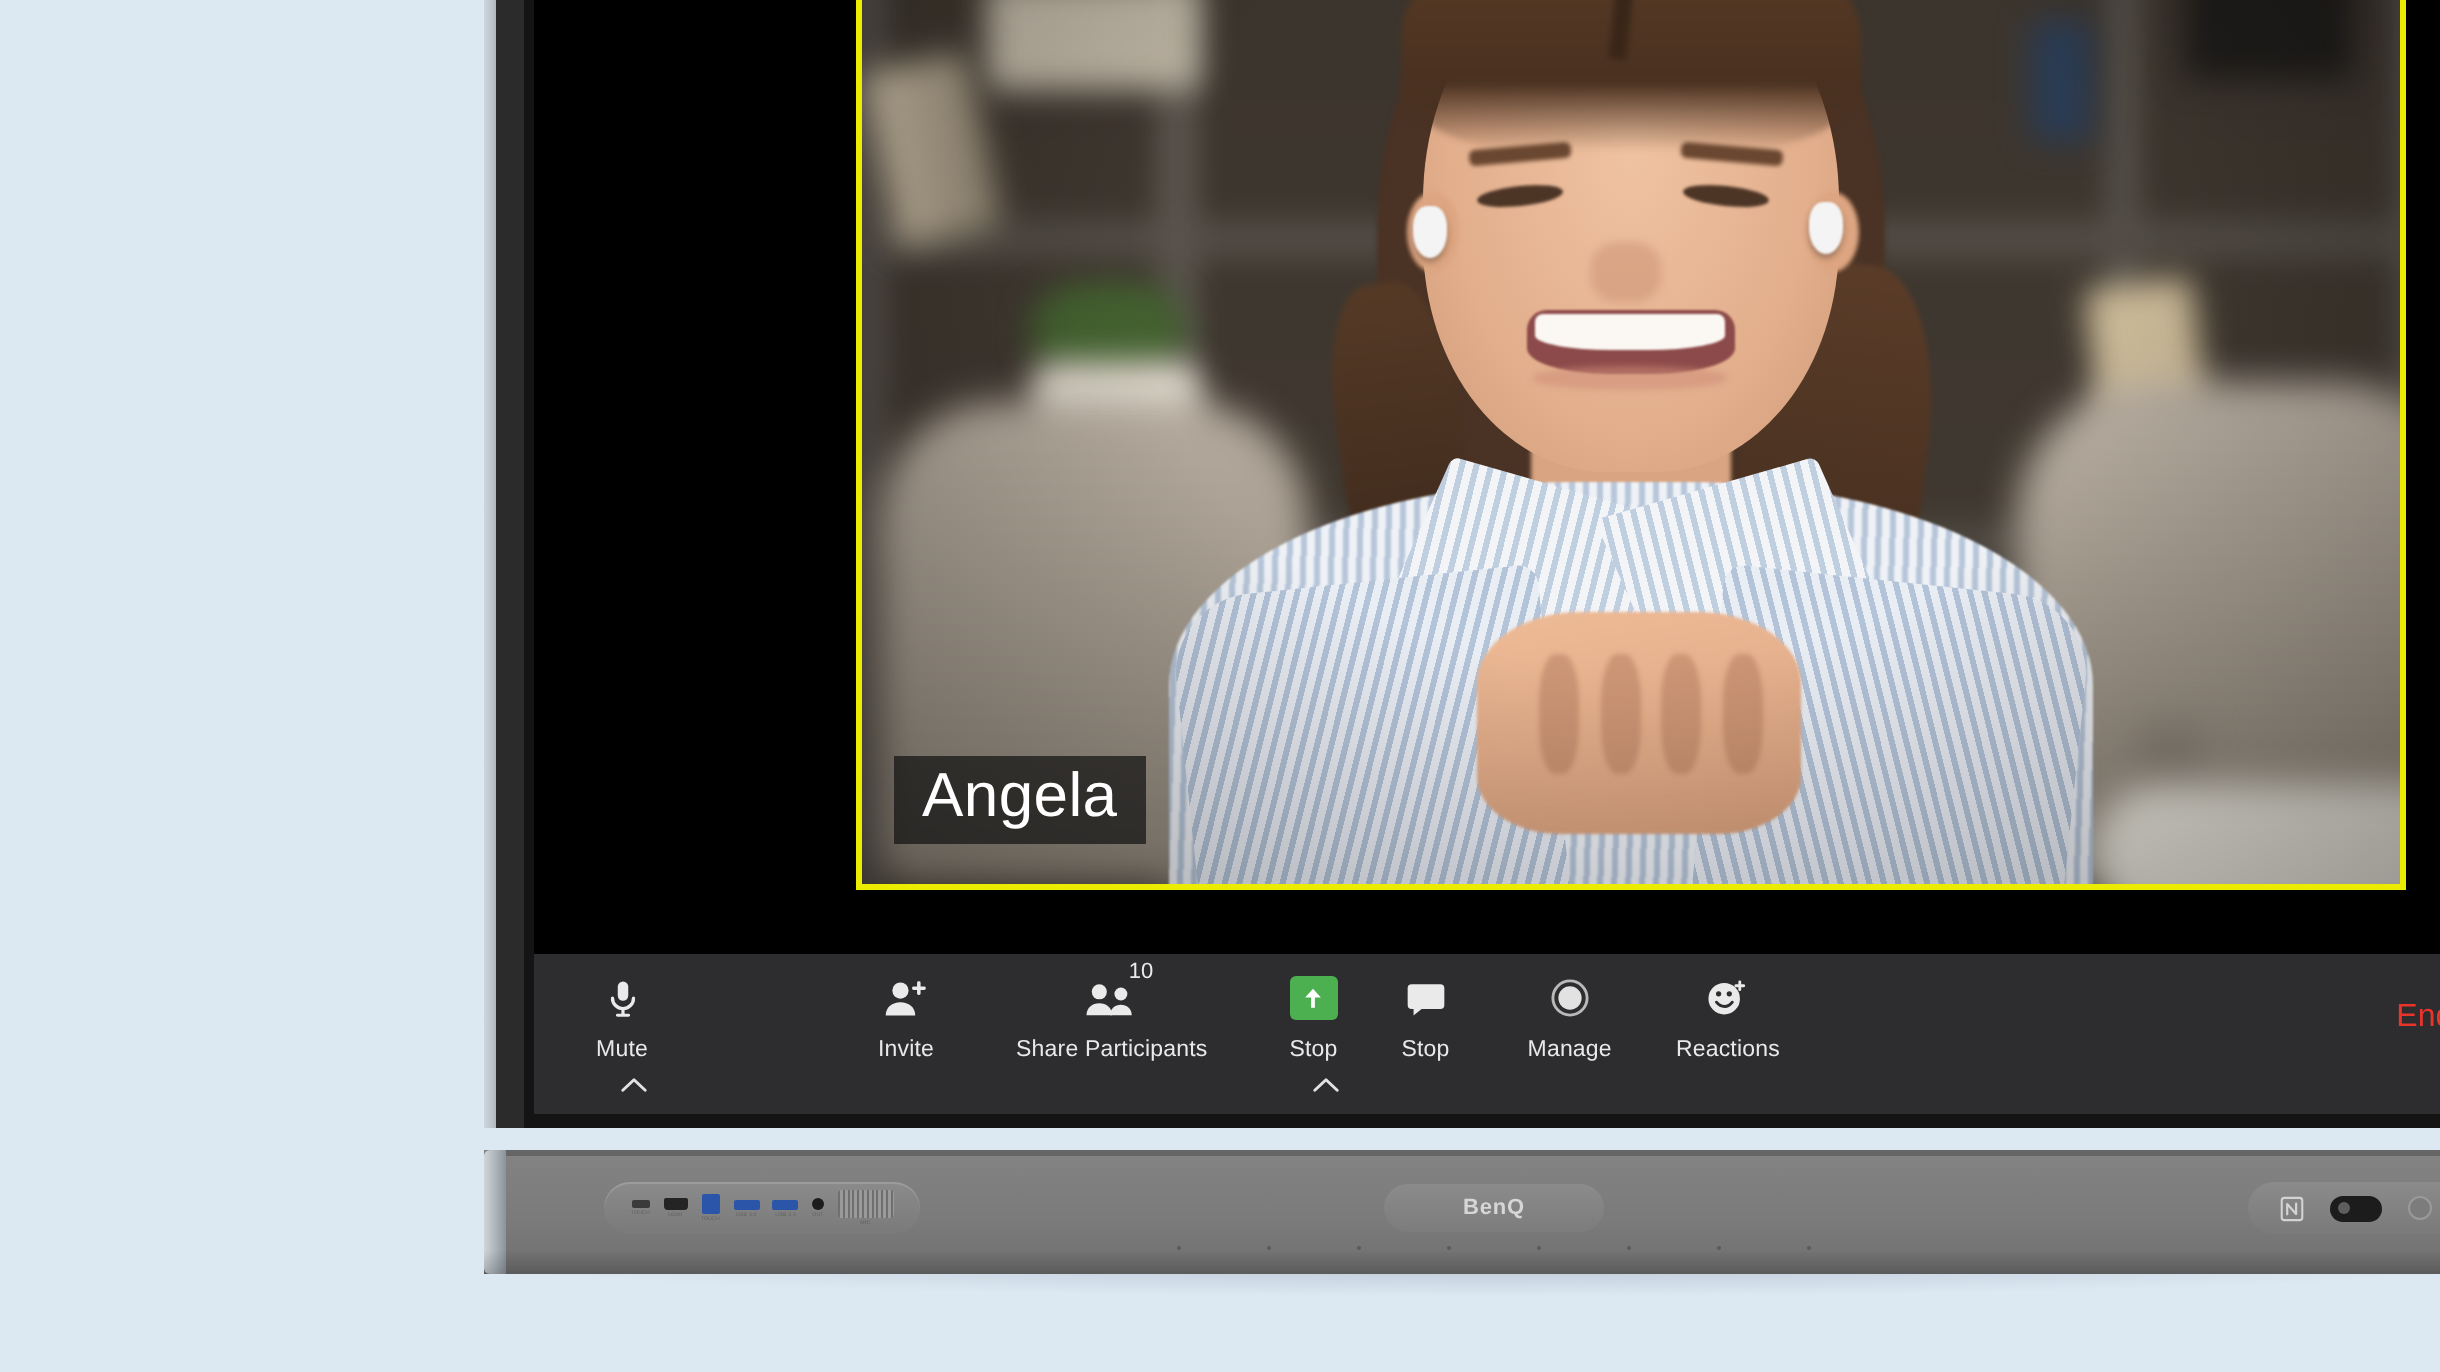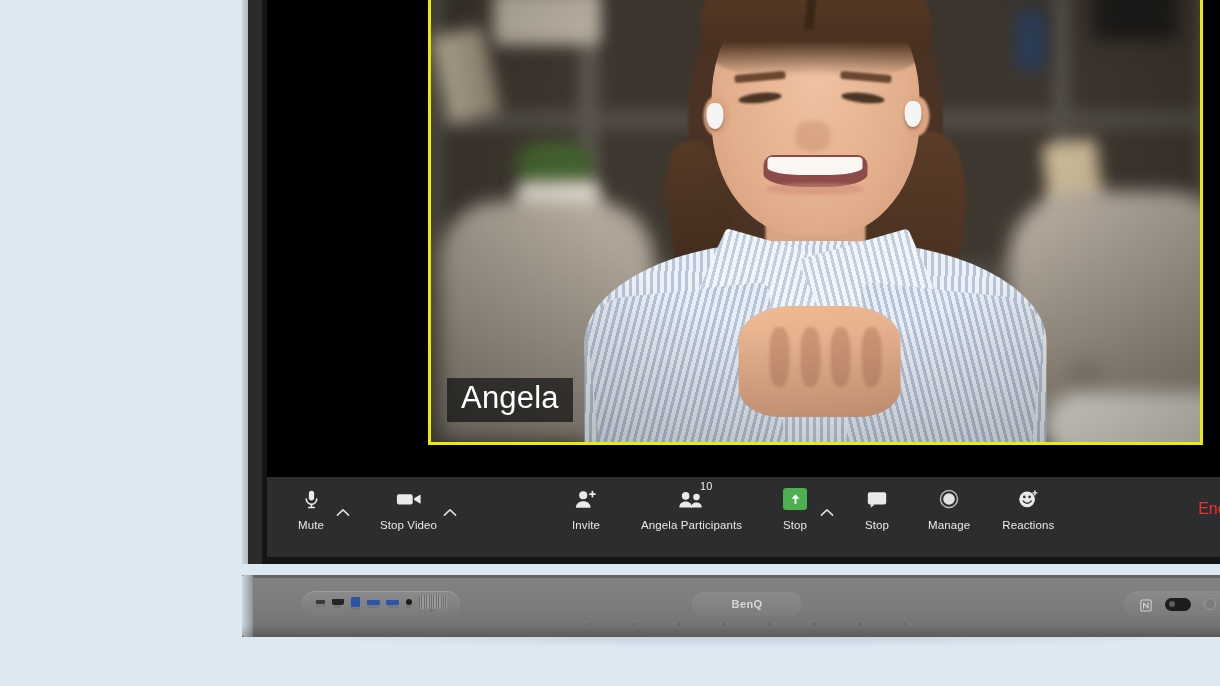--- a/index.html
+++ b/index.html
@@ -172,21 +172,21 @@
   .tb-label { color: #e9e9ea; font-size: 11.5px; white-space: nowrap; letter-spacing: .1px; }
   .tb-caret { display: flex; align-items: flex-start; padding-top: 7px; padding-left: 2px; padding-right: 10px; }
   .tb-badge {
     position: absolute; top: -6px; left: 22px;
     color: #e9e9ea; font-size: 11px;
   }
   .share-box {
     width: 24px; height: 22px; background: #4caf50; border-radius: 3px;
     display: flex; align-items: center; justify-content: center;
   }
-  .tb-group { display: flex; align-items: center; }
+  .tb-group { display: flex; align-items: flex-end; flex-direction: column; }
 
   
   #chassis {
     position: absolute; left: 242px; top: 575px;
     width: 1010px; height: 62px;
     background: linear-gradient(180deg,#838383 0%,#7b7b7b 55%,#6f6f6f 100%);
   }
   #chassis-left-cap {
     position: absolute; left: 0px; top: 0px; width: 11px; height: 62px;
     background: linear-gradient(90deg,#cfd6dc,#a8b0b6 60%,#8b9299);
@@ -343,36 +343,20 @@
                 </span>
                 <span class="tb-label">Mute</span>
               </div>
               <span class="tb-caret">
                 <svg viewBox="0 0 16 10" width="14" height="9">
                     <path d="M1.6 8 L8 2 L14.4 8" fill="none" stroke="#e2e2e2" stroke-width="1.7" stroke-linecap="round" stroke-linejoin="round"></path>
                   </svg>
               </span>
             </div>
 
-            <div class="tb-group" style="margin-left:16px">
-              <div class="tb-item">
-                <span class="tb-icon">
-                  <svg viewBox="0 0 28 16" width="26" height="16">
-                    <rect x="1" y="3" width="17" height="11" rx="2.2" fill="#eaeaea"></rect>
-                    <path d="M19.5 7.2 L26.5 3.2 V13 L19.5 9 Z" fill="#eaeaea"></path>
-                  </svg>
-                </span>
-                <span class="tb-label">Stop Video</span>
-              </div>
-              <span class="tb-caret">
-                <svg viewBox="0 0 16 10" width="14" height="9">
-                    <path d="M1.6 8 L8 2 L14.4 8" fill="none" stroke="#e2e2e2" stroke-width="1.7" stroke-linecap="round" stroke-linejoin="round"></path>
-                  </svg>
-              </span>
-            </div>
           </div>
 
           <div id="toolbar-center">
             <div class="tb-item" style="margin-right:28px">
               <span class="tb-icon">
                 <svg viewBox="0 0 26 22" width="24" height="21">
                   <circle cx="10" cy="6.4" r="4.4" fill="#eaeaea"></circle>
                   <path d="M2 20 c0-4.6 3.6-7.2 8-7.2 s8 2.6 8 7.2 Z" fill="#eaeaea"></path>
                   <rect x="19" y="1.4" width="1.9" height="7.4" rx=".8" fill="#eaeaea"></rect>
                   <rect x="16.3" y="4.2" width="7.4" height="1.9" rx=".8" fill="#eaeaea"></rect>
@@ -384,21 +368,21 @@
             <div class="tb-item" style="margin-right:26px">
               <span class="tb-icon">
                 <svg viewBox="0 0 30 20" width="27" height="19">
                   <circle cx="8.5" cy="6" r="4.2" fill="#eaeaea"></circle>
                   <path d="M1.4 19 c0-4.3 3.2-6.7 7.1-6.7 s7.1 2.4 7.1 6.7 Z" fill="#eaeaea"></path>
                   <circle cx="20.5" cy="7.2" r="3.6" fill="#eaeaea"></circle>
                   <path d="M14.5 19 c0-3.7 2.8-5.8 6-5.8 s6 2.1 6 5.8 Z" fill="#eaeaea"></path>
                 </svg>
                 <span class="tb-badge">10</span>
               </span>
-              <span class="tb-label">Angela Participants</span>
+              <span class="tb-label">Share Participants</span>
             </div>
 
             <div class="tb-group" style="margin-right:10px">
               <div class="tb-item">
                 <span class="tb-icon">
                   <span class="share-box">
                     <svg viewBox="0 0 14 16" width="11" height="13">
                       <rect x="5.8" y="4.4" width="2.4" height="9.2" fill="#ffffff"></rect>
                       <path d="M7 1.4 L12 7 H2 Z" fill="#ffffff"></path>
                     </svg>

